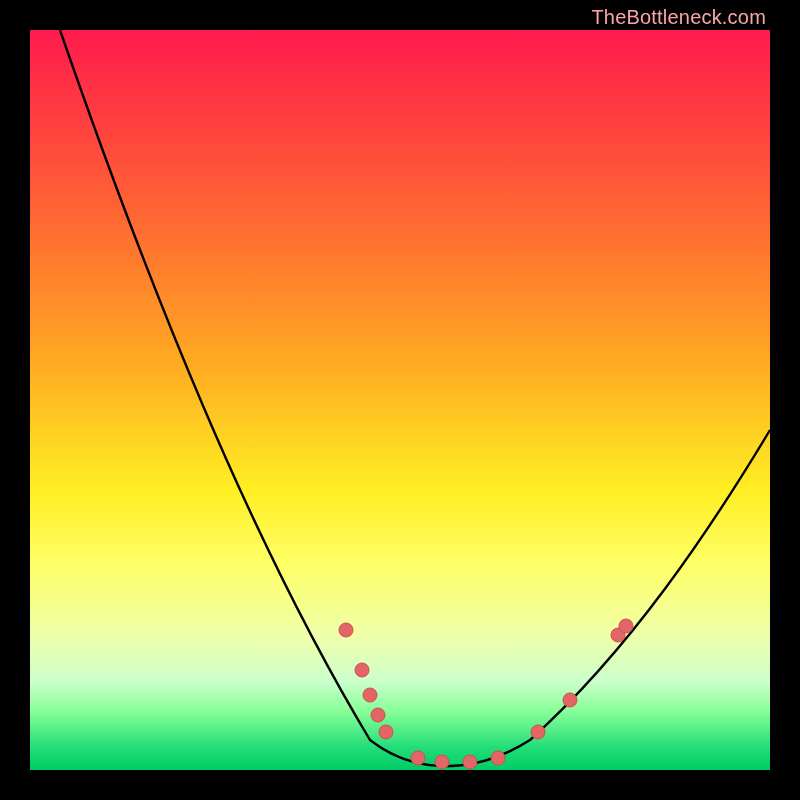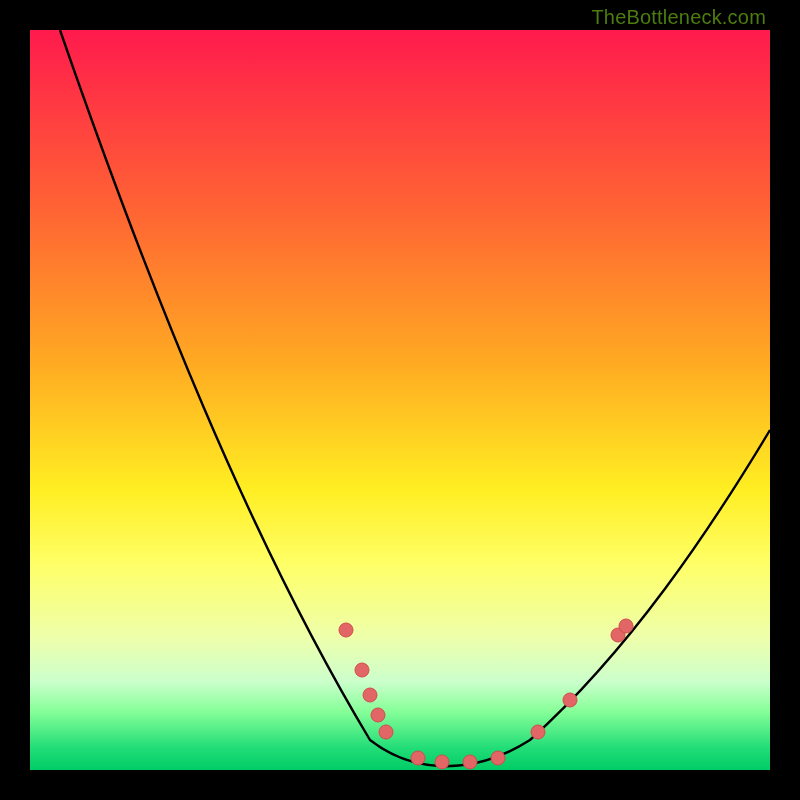--- a/index.html
+++ b/index.html
@@ -27,21 +27,21 @@
       #eeffaa 82%,
       #ccffcc 88%,
       #88ff99 92%,
       #22dd77 97%,
       #00cc66 100%);
   }
   .attribution {
     position: absolute;
     top: 6px;
     right: 34px;
-    color: #4d7c0f;
+    color: #fca5a5;
     font-size: 20px;
     font-weight: 500;
     letter-spacing: 0.2px;
   }
   svg.curve {
     position: absolute;
     left: 30px;
     top: 30px;
     width: 740px;
     height: 740px;

